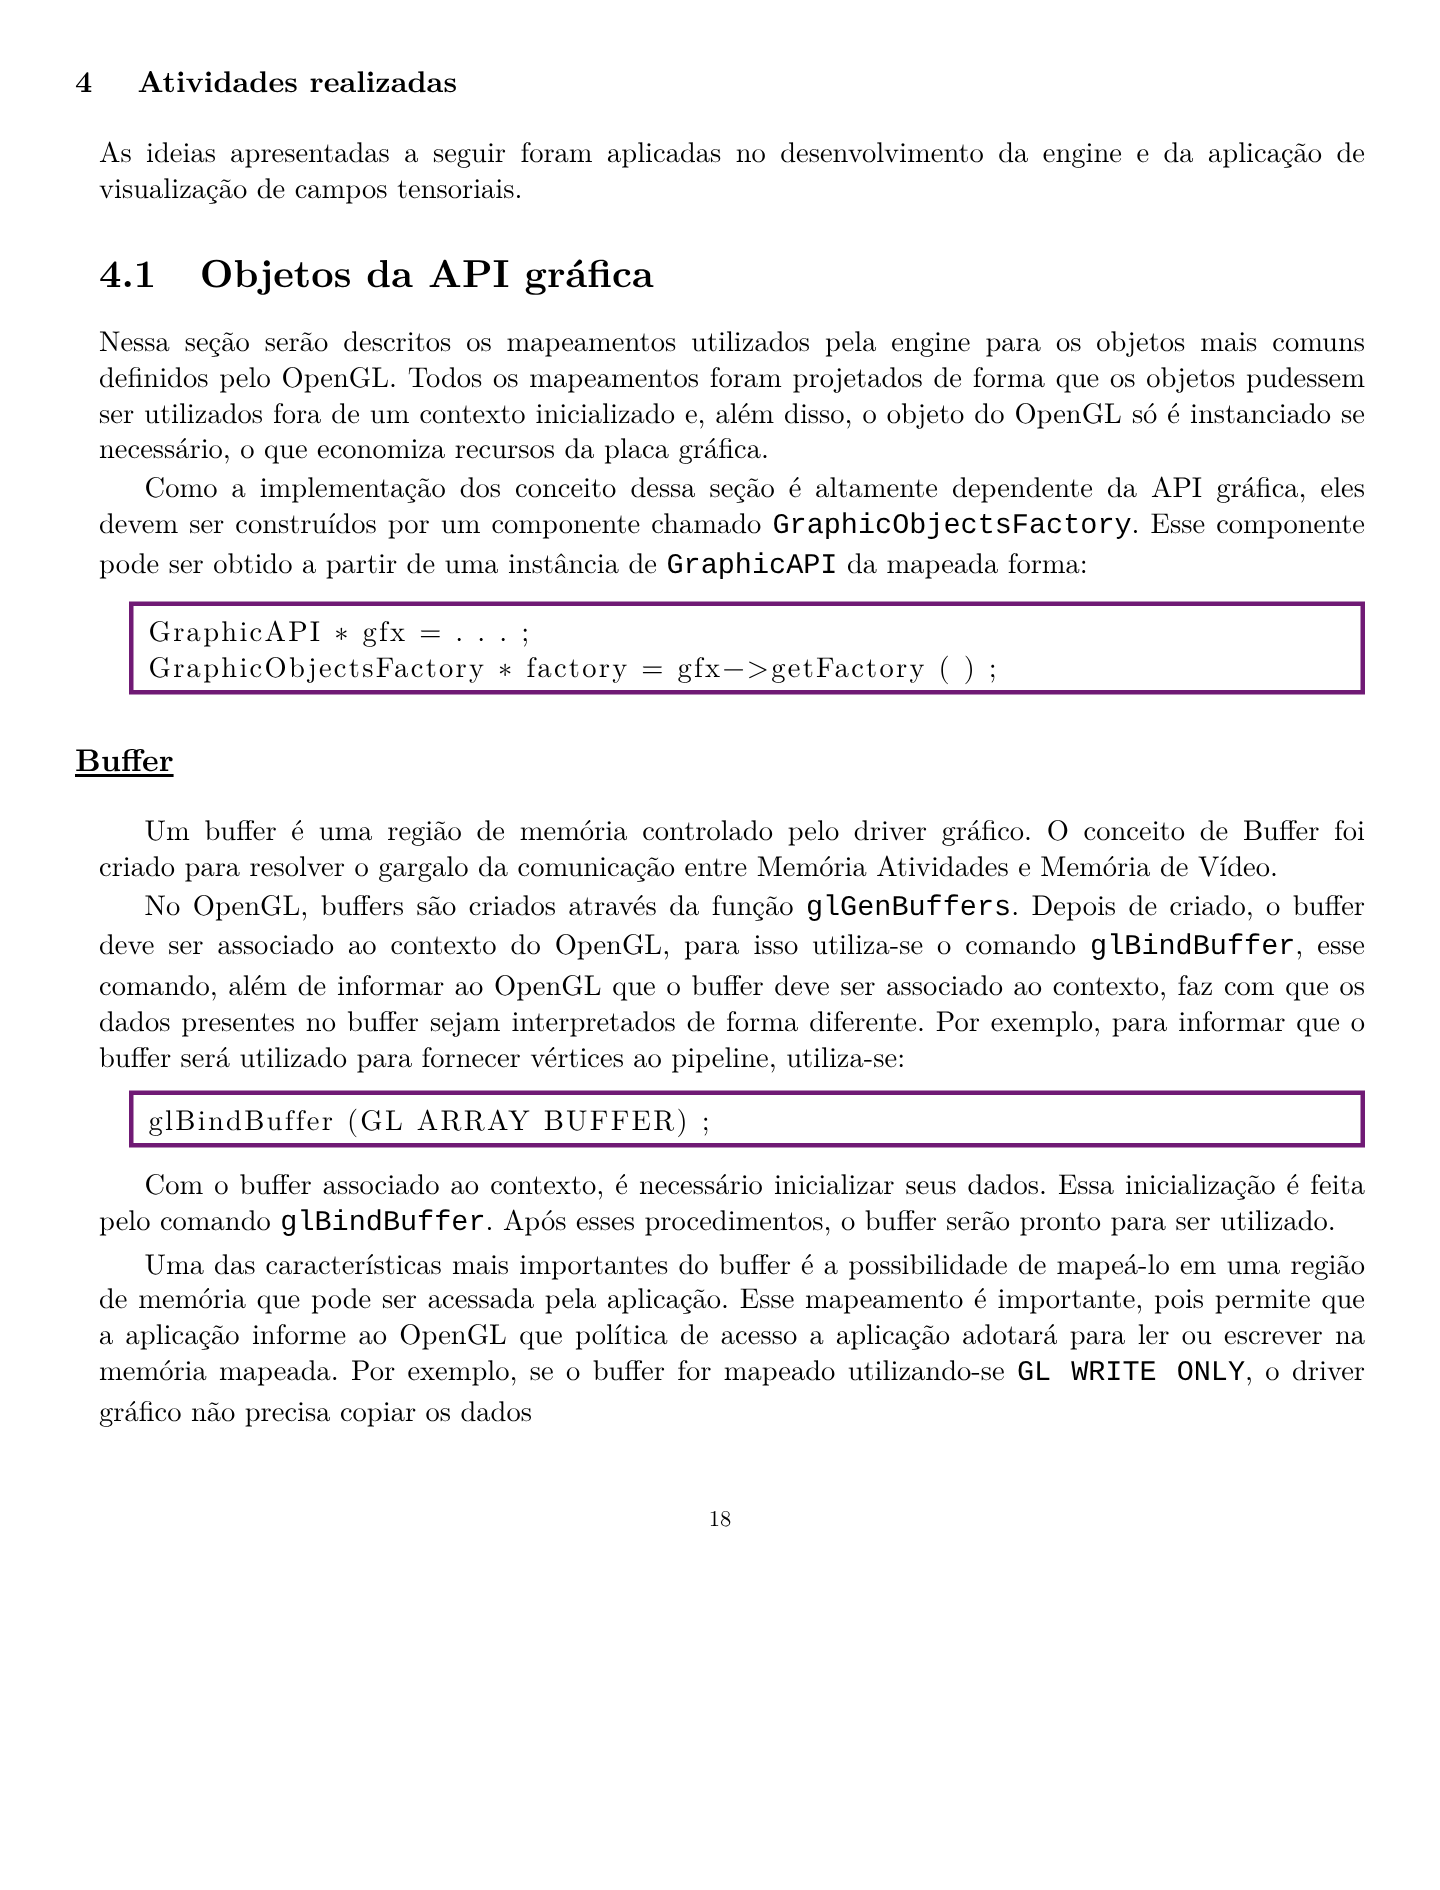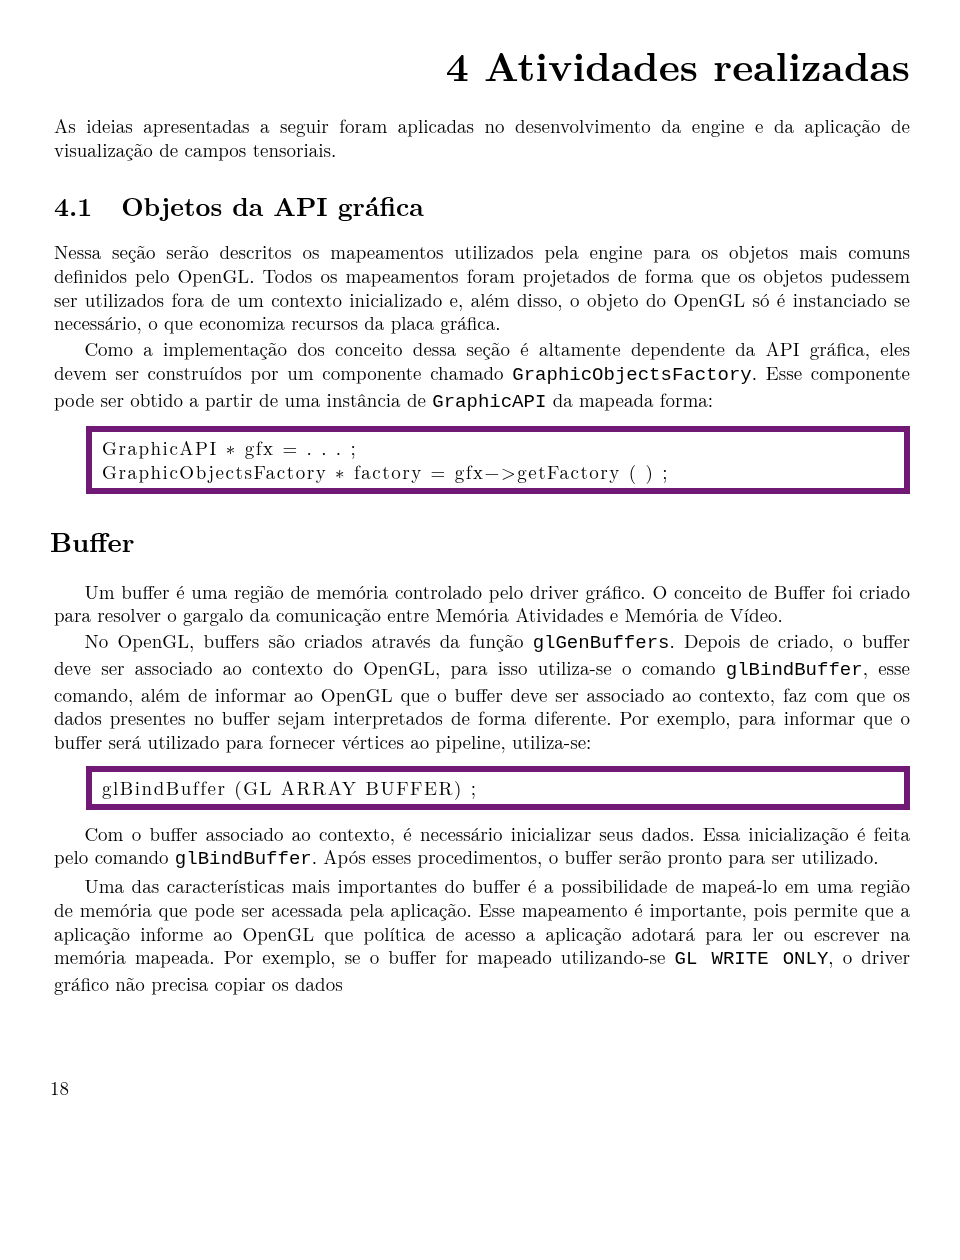--- a/index.html
+++ b/index.html
@@ -7,61 +7,62 @@
     font-size: 19px;
     line-height: 1.25;
     color: #000;
     background: #fff;
     max-width: 960px;
     margin: 0 auto;
     padding: 40px 50px 40px 50px;
     text-align: justify;
   }
   h1.section {
-    font-size: 40px;
+    font-size: 20px;
     font-weight: bold;
     margin: 0 0 24px 0;
-    text-align: right;
+    text-align: left;
   }
   h2.subsection {
     font-size: 26px;
     font-weight: bold;
-    margin: 28px 0 18px 4px;
+    margin: 28px 0 18px 16px;
     text-align: left;
   }
   h3.subsub {
-    font-size: 27px;
+    font-size: 21px;
     font-weight: bold;
     margin: 30px 0 22px 0;
     text-align: left;
+    text-decoration: underline;
   }
   p {
-    margin: 0 0 2px 4px;
+    margin: 0 0 2px 16px;
   }
   p.indent {
     text-indent: 1.6em;
   }
   .codebox {
-    border: 6px solid #701a75;
+    border: 3px solid #701a75;
     margin: 12px 0 12px 36px;
     padding: 4px 10px 4px 10px;
     font-family: "Latin Modern Roman", Georgia, serif;
     font-size: 19px;
     white-space: pre-wrap;
     letter-spacing: 0.08em;
     text-align: left;
   }
   .tt {
     font-family: Liberation Mono, monospace;
     letter-spacing: 0;
   }
   .page-num {
-    text-align: left;
-    margin-top: 80px;
-    font-size: 19px;
+    text-align: center;
+    margin-top: 52px;
+    font-size: 15px;
   }
   .num { display: inline-block; min-width: 1.7em; }
 </style>
 </head>
 <body>
 
 <h1 class="section">
   <span class="num">4</span>
   <span>Atividades realizadas</span>
 </h1>

